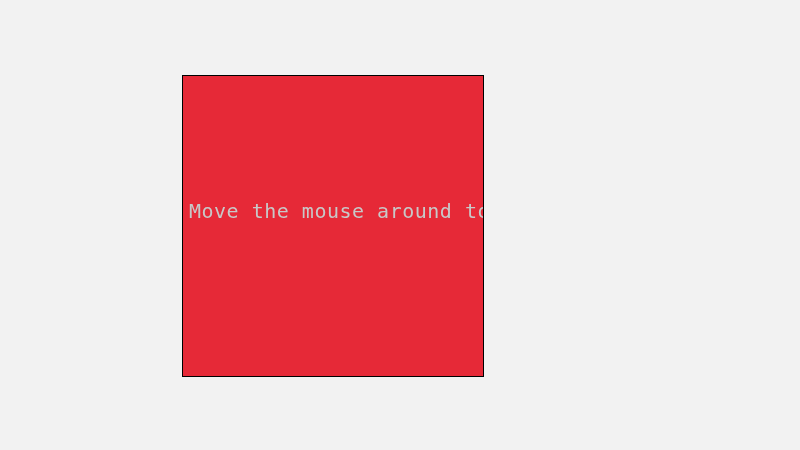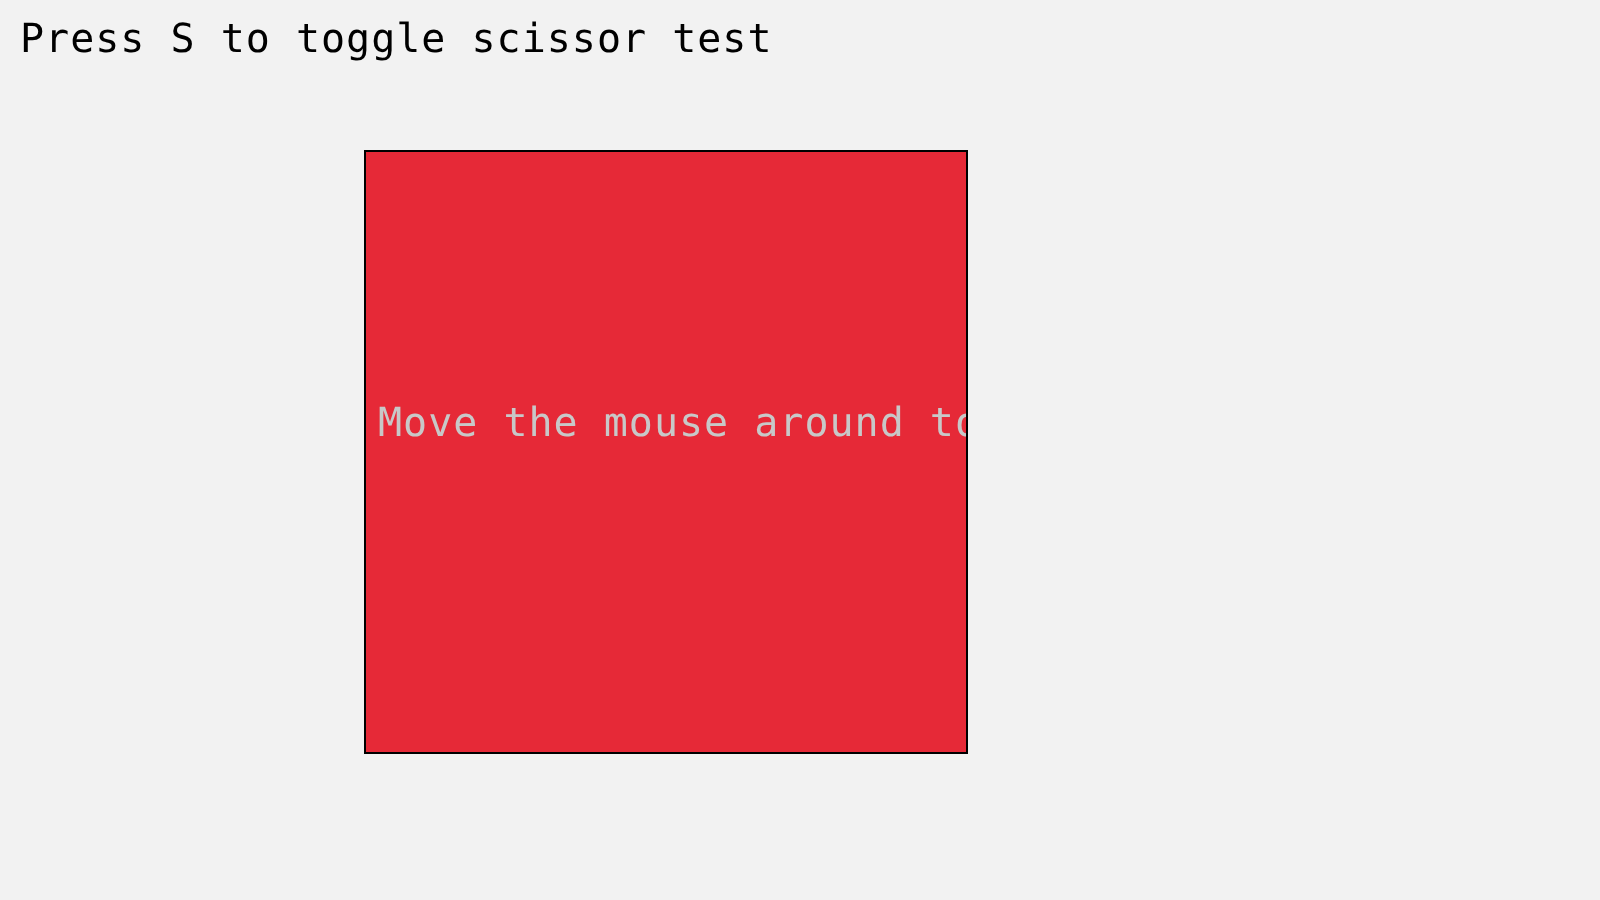--- a/index.html
+++ b/index.html
@@ -65,19 +65,18 @@
     white-space: pre;
     -webkit-font-smoothing: none;
     font-smooth: never;
   }
 </style>
 </head>
 <body style="background: rgb(242, 242, 242);">
 
 <div id="app-window" style="background: rgb(242, 242, 242); width: 800px; height: 450px;">
 
-  <div id="hint-text" style="color: rgb(0, 0, 0);">Press S to toggle scissor test</div>
 
   <div id="scissor-area" style="left: 182px; top: 75px; width: 300px; height: 300px; background: rgb(230, 41, 55); border-color: rgb(0, 0, 0); overflow: hidden;">
     <div id="scissor-message" style="color: rgb(200, 200, 200);">Move the mouse around to reveal this text!</div>
   </div>
 
 </div>
 
 </body></html>

